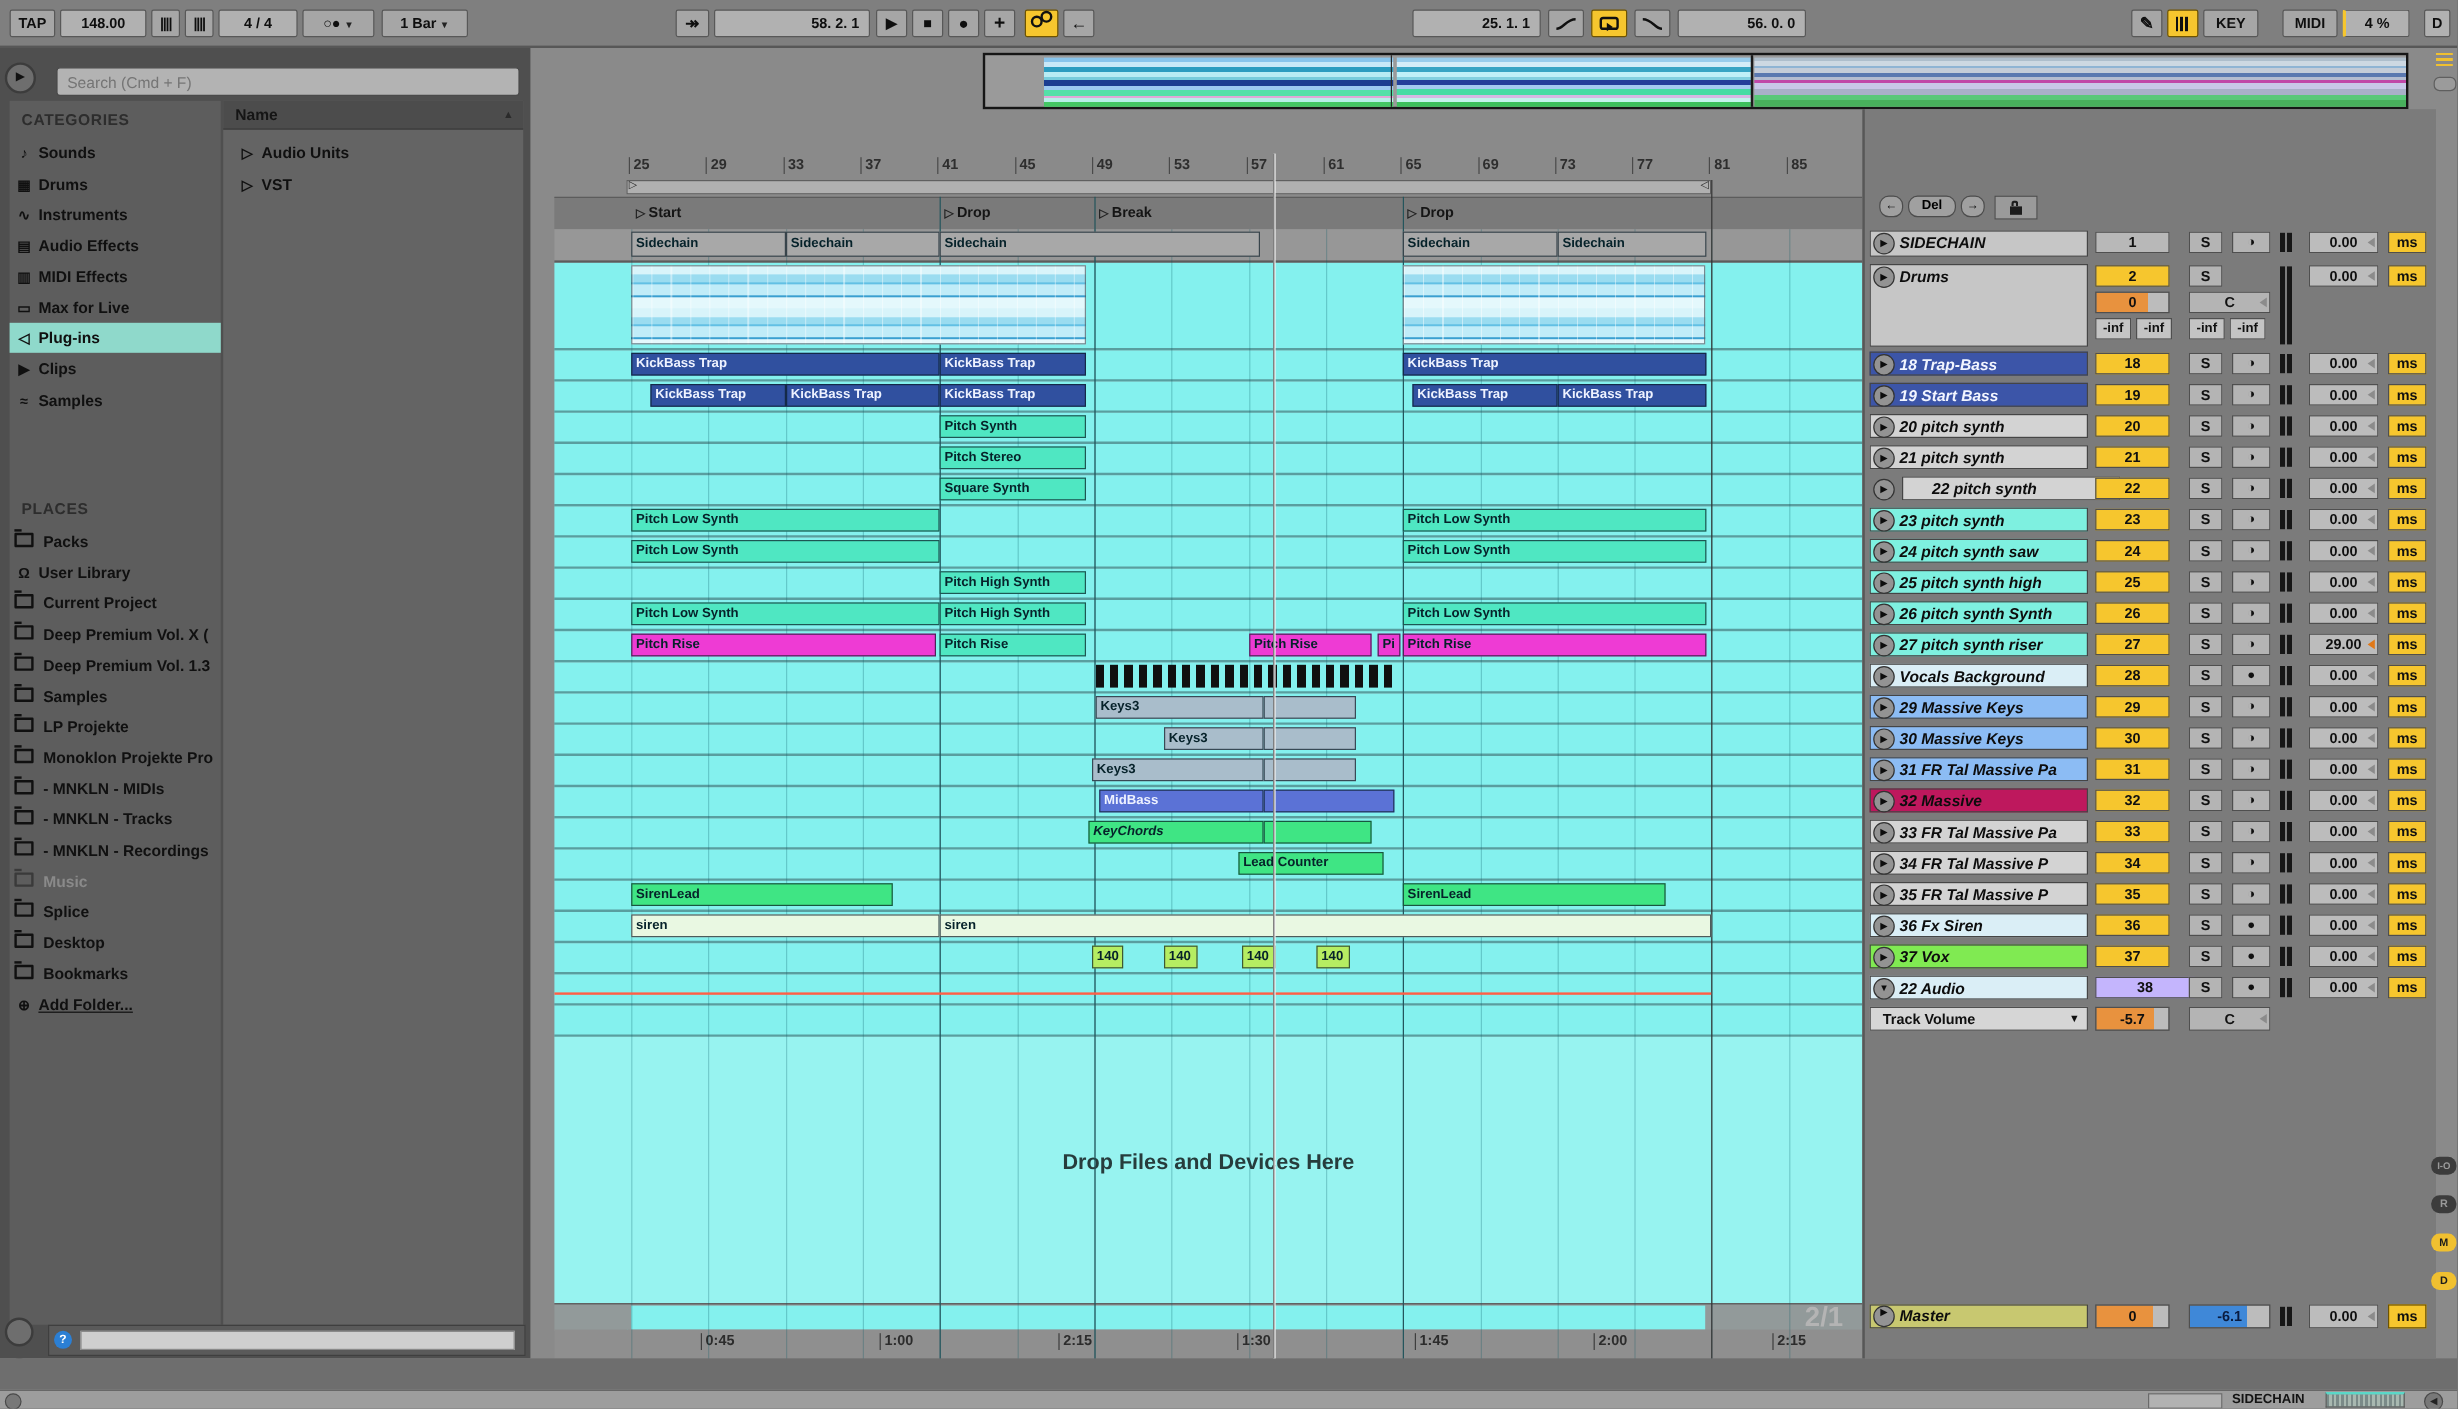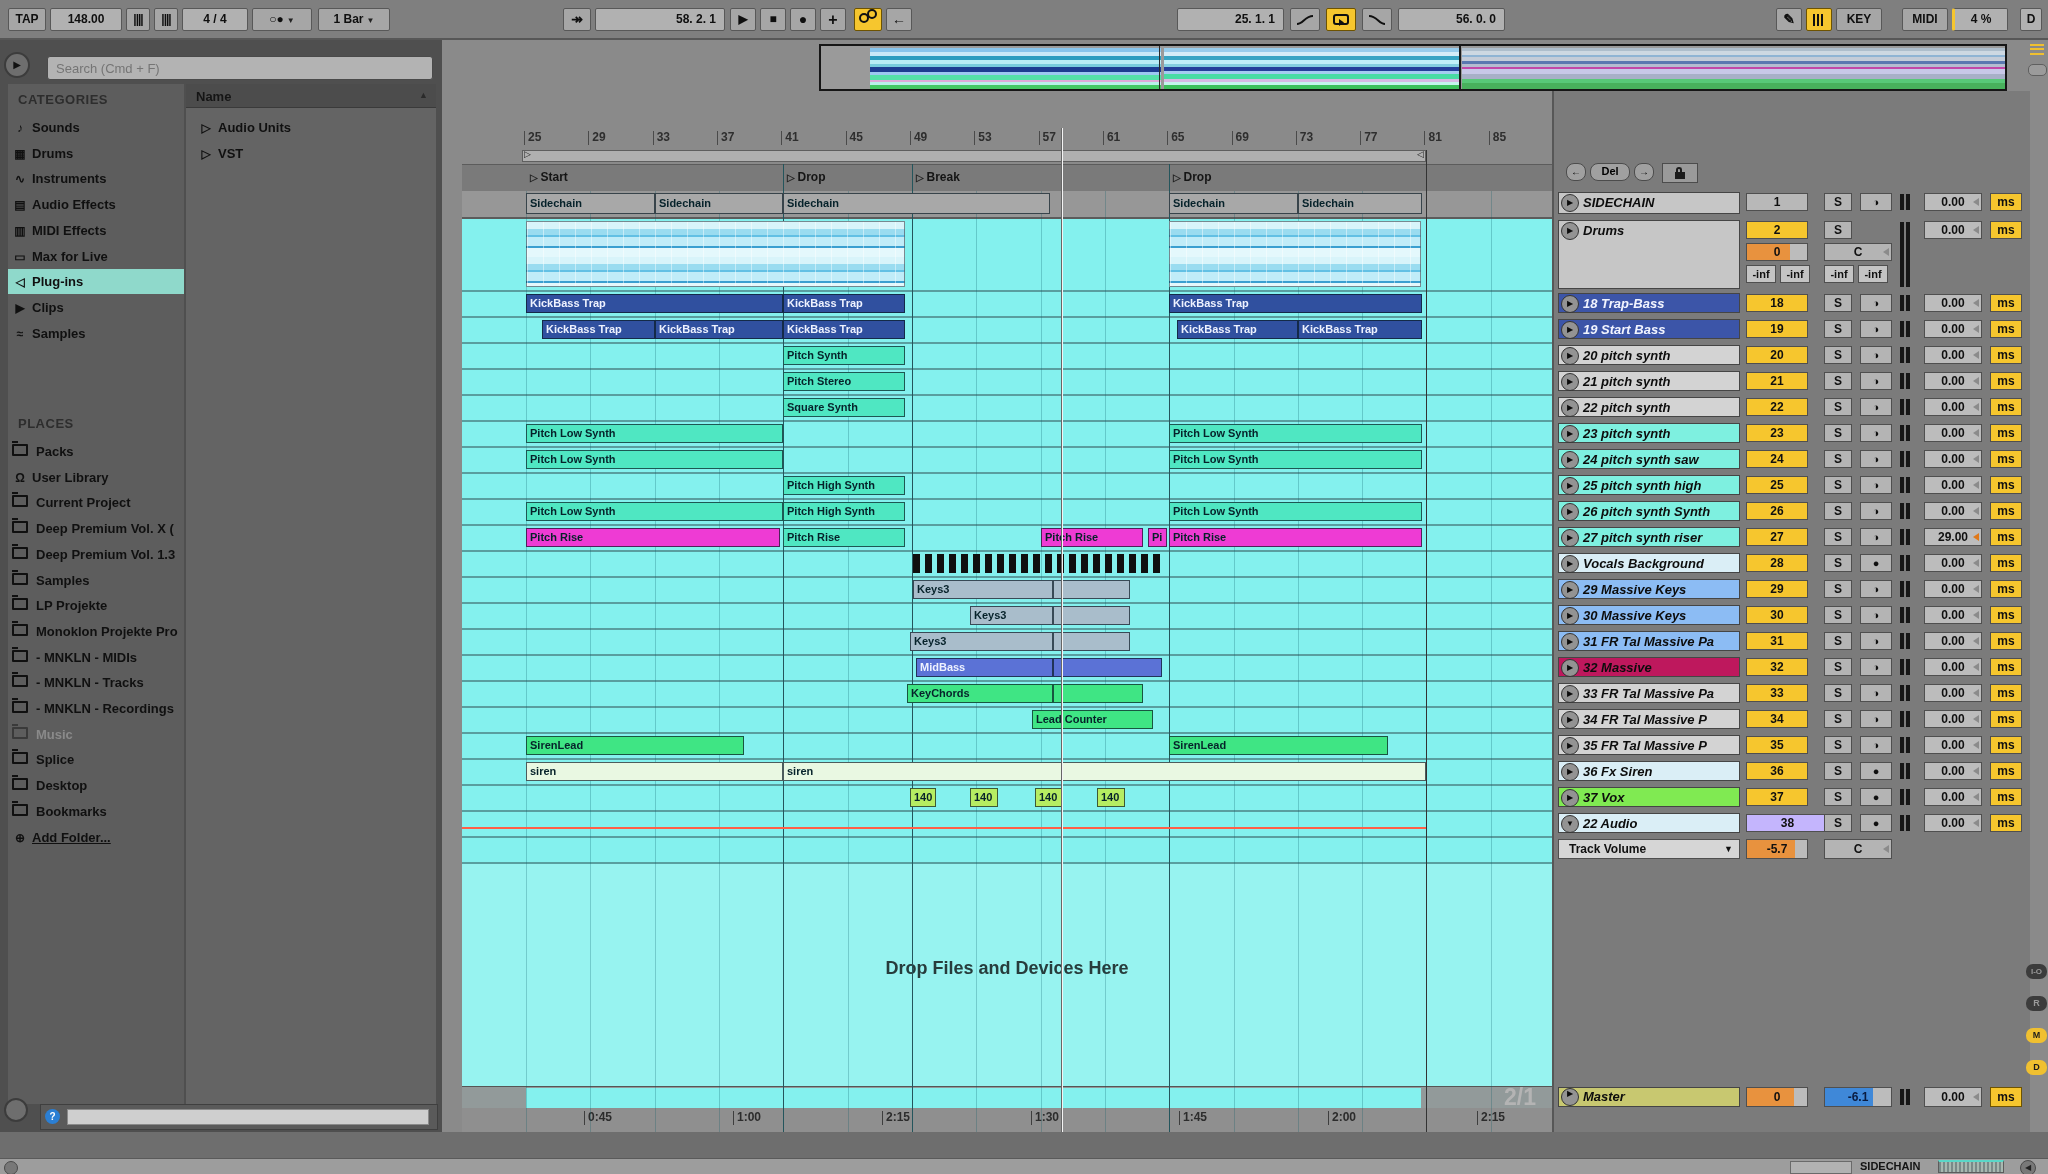--- a/index.html
+++ b/index.html
@@ -252,21 +252,21 @@
         <div class="lane lane-cyan" style="top: 604px; height: 26px; z-index: 0;"></div>
         <div class="clip" style="left: 970px; top: 606px; width: 83px; height: 19px; z-index: 3; line-height: 17px; background: rgb(169, 189, 203);">Keys3</div>
         <div class="clip" style="left: 1053px; top: 606px; width: 77px; height: 19px; z-index: 3; line-height: 17px; background: rgb(169, 189, 203);"></div>
         <div class="lane lane-cyan" style="top: 630px; height: 26px; z-index: 0;"></div>
         <div class="clip" style="left: 910px; top: 632px; width: 143px; height: 19px; z-index: 3; line-height: 17px; background: rgb(169, 189, 203);">Keys3</div>
         <div class="clip" style="left: 1053px; top: 632px; width: 77px; height: 19px; z-index: 3; line-height: 17px; background: rgb(169, 189, 203);"></div>
         <div class="lane lane-cyan" style="top: 656px; height: 26px; z-index: 0;"></div>
         <div class="clip" style="left: 916px; top: 658px; width: 137px; height: 19px; z-index: 3; line-height: 17px; background: rgb(91, 114, 214); color: rgb(238, 242, 255);">MidBass</div>
         <div class="clip" style="left: 1053px; top: 658px; width: 109px; height: 19px; z-index: 3; line-height: 17px; background: rgb(91, 114, 214); color: rgb(238, 242, 255);"></div>
         <div class="lane lane-cyan" style="top: 682px; height: 26px; z-index: 0;"></div>
-        <div class="clip" style="left: 907px; top: 684px; width: 146px; height: 19px; z-index: 3; line-height: 17px; background: rgb(63, 229, 132);">KeyChords</div>
+        <div class="clip" style="left: 907px; top: 684px; width: 146px; height: 19px; z-index: 3; line-height: 17px; background: rgb(63, 229, 132); font-style: italic;">KeyChords</div>
         <div class="clip" style="left: 1053px; top: 684px; width: 90px; height: 19px; z-index: 3; line-height: 17px; background: rgb(63, 229, 132);"></div>
         <div class="lane lane-cyan" style="top: 708px; height: 26px; z-index: 0;"></div>
         <div class="clip" style="left: 1032px; top: 710px; width: 121px; height: 19px; z-index: 3; line-height: 17px; background: rgb(63, 229, 132);">Lead Counter</div>
         <div class="lane lane-cyan" style="top: 734px; height: 26px; z-index: 0;"></div>
         <div class="clip" style="left: 526px; top: 736px; width: 218px; height: 19px; z-index: 3; line-height: 17px; background: rgb(63, 229, 132);">SirenLead</div>
         <div class="clip" style="left: 1169px; top: 736px; width: 219px; height: 19px; z-index: 3; line-height: 17px; background: rgb(63, 229, 132);">SirenLead</div>
         <div class="lane lane-cyan" style="top: 760px; height: 26px; z-index: 0;"></div>
         <div class="clip" style="left: 526px; top: 762px; width: 257px; height: 19px; z-index: 3; line-height: 17px; background: rgb(233, 248, 226);">siren</div>
         <div class="clip" style="left: 783px; top: 762px; width: 643px; height: 19px; z-index: 3; line-height: 17px; background: rgb(233, 248, 226);">siren</div>
         <div class="lane lane-cyan" style="top: 786px; height: 26px; z-index: 0;"></div>
@@ -393,21 +393,21 @@
         <div class="pname" style="height: 20px; line-height: 20px; background: rgb(211, 211, 211);">21 pitch synth</div>
         <div class="pcell" style="left: 194px; top: 2px; width: 62px; height: 18px; line-height: 16px; background: rgb(246, 198, 46);">21</div>
         <div class="pcell" style="left: 272px; top: 2px; width: 28px; height: 18px; line-height: 16px;">S</div>
         <div class="pcell" style="left: 308px; top: 2px; width: 32px; height: 18px; line-height: 16px; font-size: 11px;">◑</div>
         <div class="pmeter" style="top: 3px; height: 16px;"></div>
         <div class="pcell" style="left: 372px; top: 2px; width: 58px; height: 18px; line-height: 16px; background: rgb(188, 188, 188);">0.00<span class="ptri"></span></div>
         <div class="pcell" style="left: 438px; top: 2px; width: 32px; height: 18px; line-height: 16px; background: rgb(246, 198, 46);">ms</div>
       </div>
       <div class="prow" style="top: 396px; height: 26px;">
         <div class="pfold" style="top: 3px; line-height: 15px;">▶</div>
-        <div class="pname" style="height: 20px; line-height: 20px; background: rgb(211, 211, 211);">22 pitch synth</div>
+        <div class="pname" style="height: 20px; line-height: 20px; background: rgb(211, 211, 211); margin-left: 27px;">22 pitch synth</div>
         <div class="pcell" style="left: 194px; top: 2px; width: 62px; height: 18px; line-height: 16px; background: rgb(246, 198, 46);">22</div>
         <div class="pcell" style="left: 272px; top: 2px; width: 28px; height: 18px; line-height: 16px;">S</div>
         <div class="pcell" style="left: 308px; top: 2px; width: 32px; height: 18px; line-height: 16px; font-size: 11px;">◑</div>
         <div class="pmeter" style="top: 3px; height: 16px;"></div>
         <div class="pcell" style="left: 372px; top: 2px; width: 58px; height: 18px; line-height: 16px; background: rgb(188, 188, 188);">0.00<span class="ptri"></span></div>
         <div class="pcell" style="left: 438px; top: 2px; width: 32px; height: 18px; line-height: 16px; background: rgb(246, 198, 46);">ms</div>
       </div>
       <div class="prow" style="top: 422px; height: 26px;">
         <div class="pfold" style="top: 3px; line-height: 15px;">▶</div>
         <div class="pname" style="height: 20px; line-height: 20px; background: rgb(126, 240, 224);">23 pitch synth</div>

